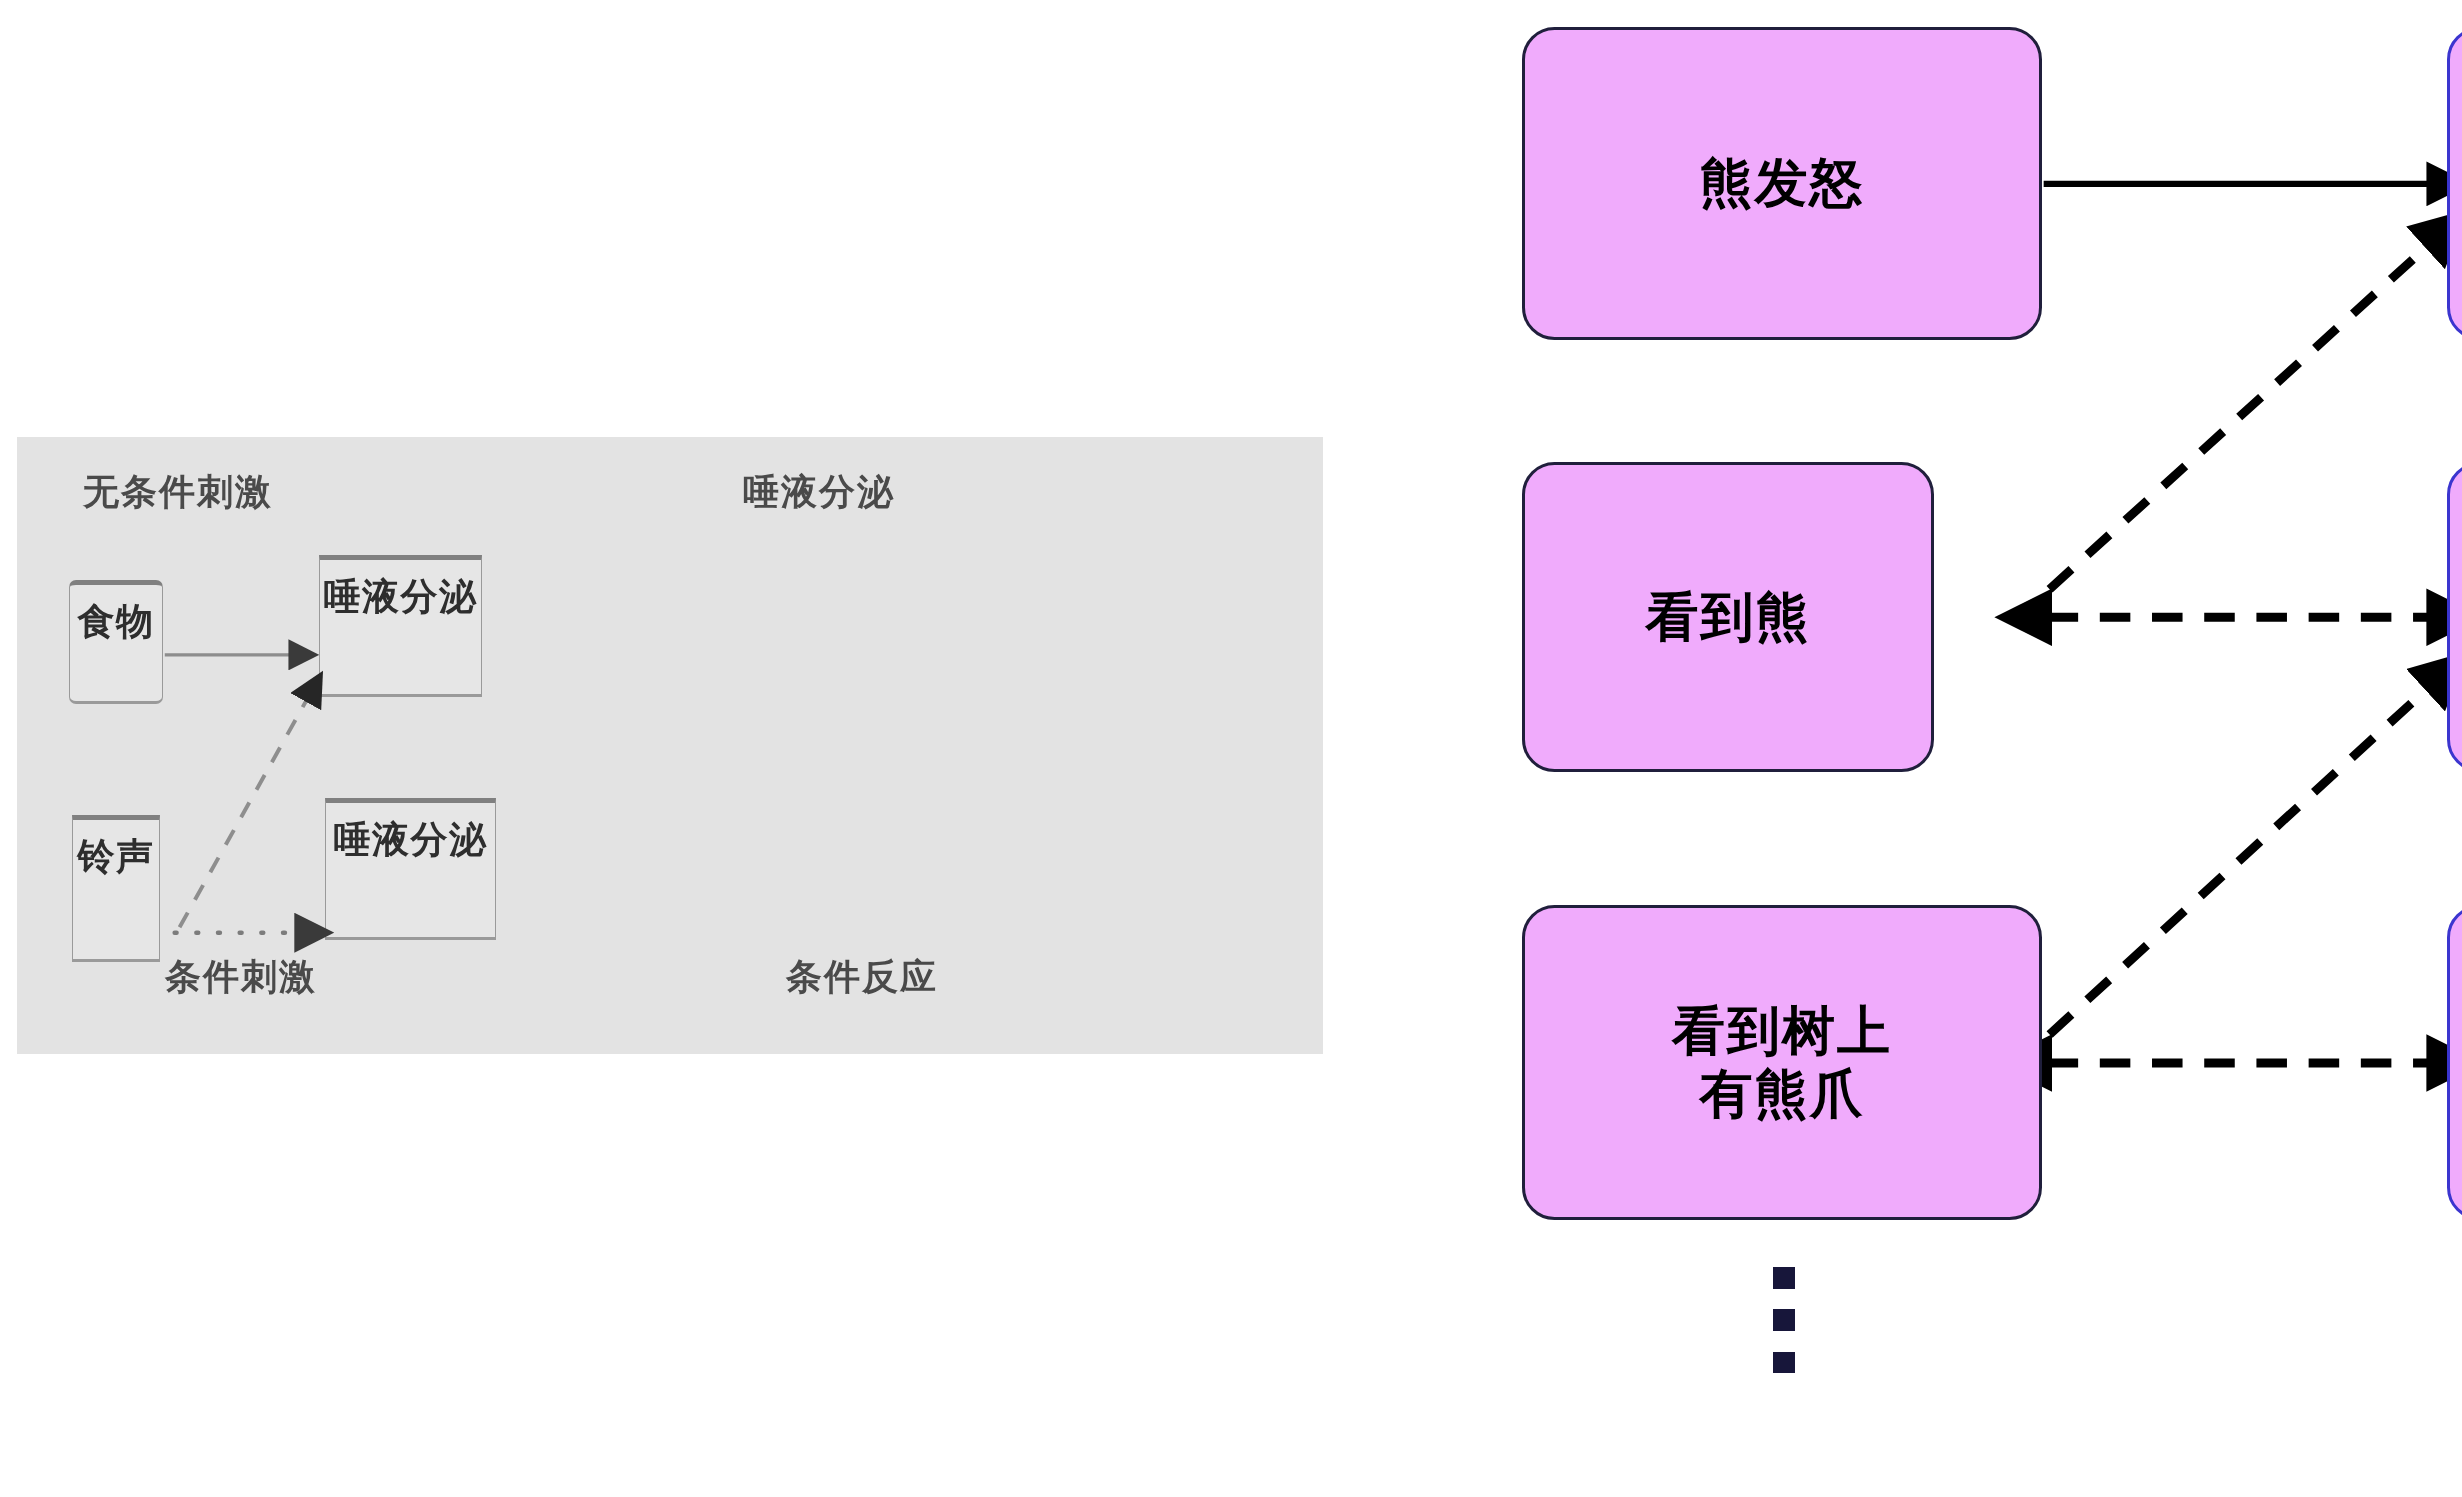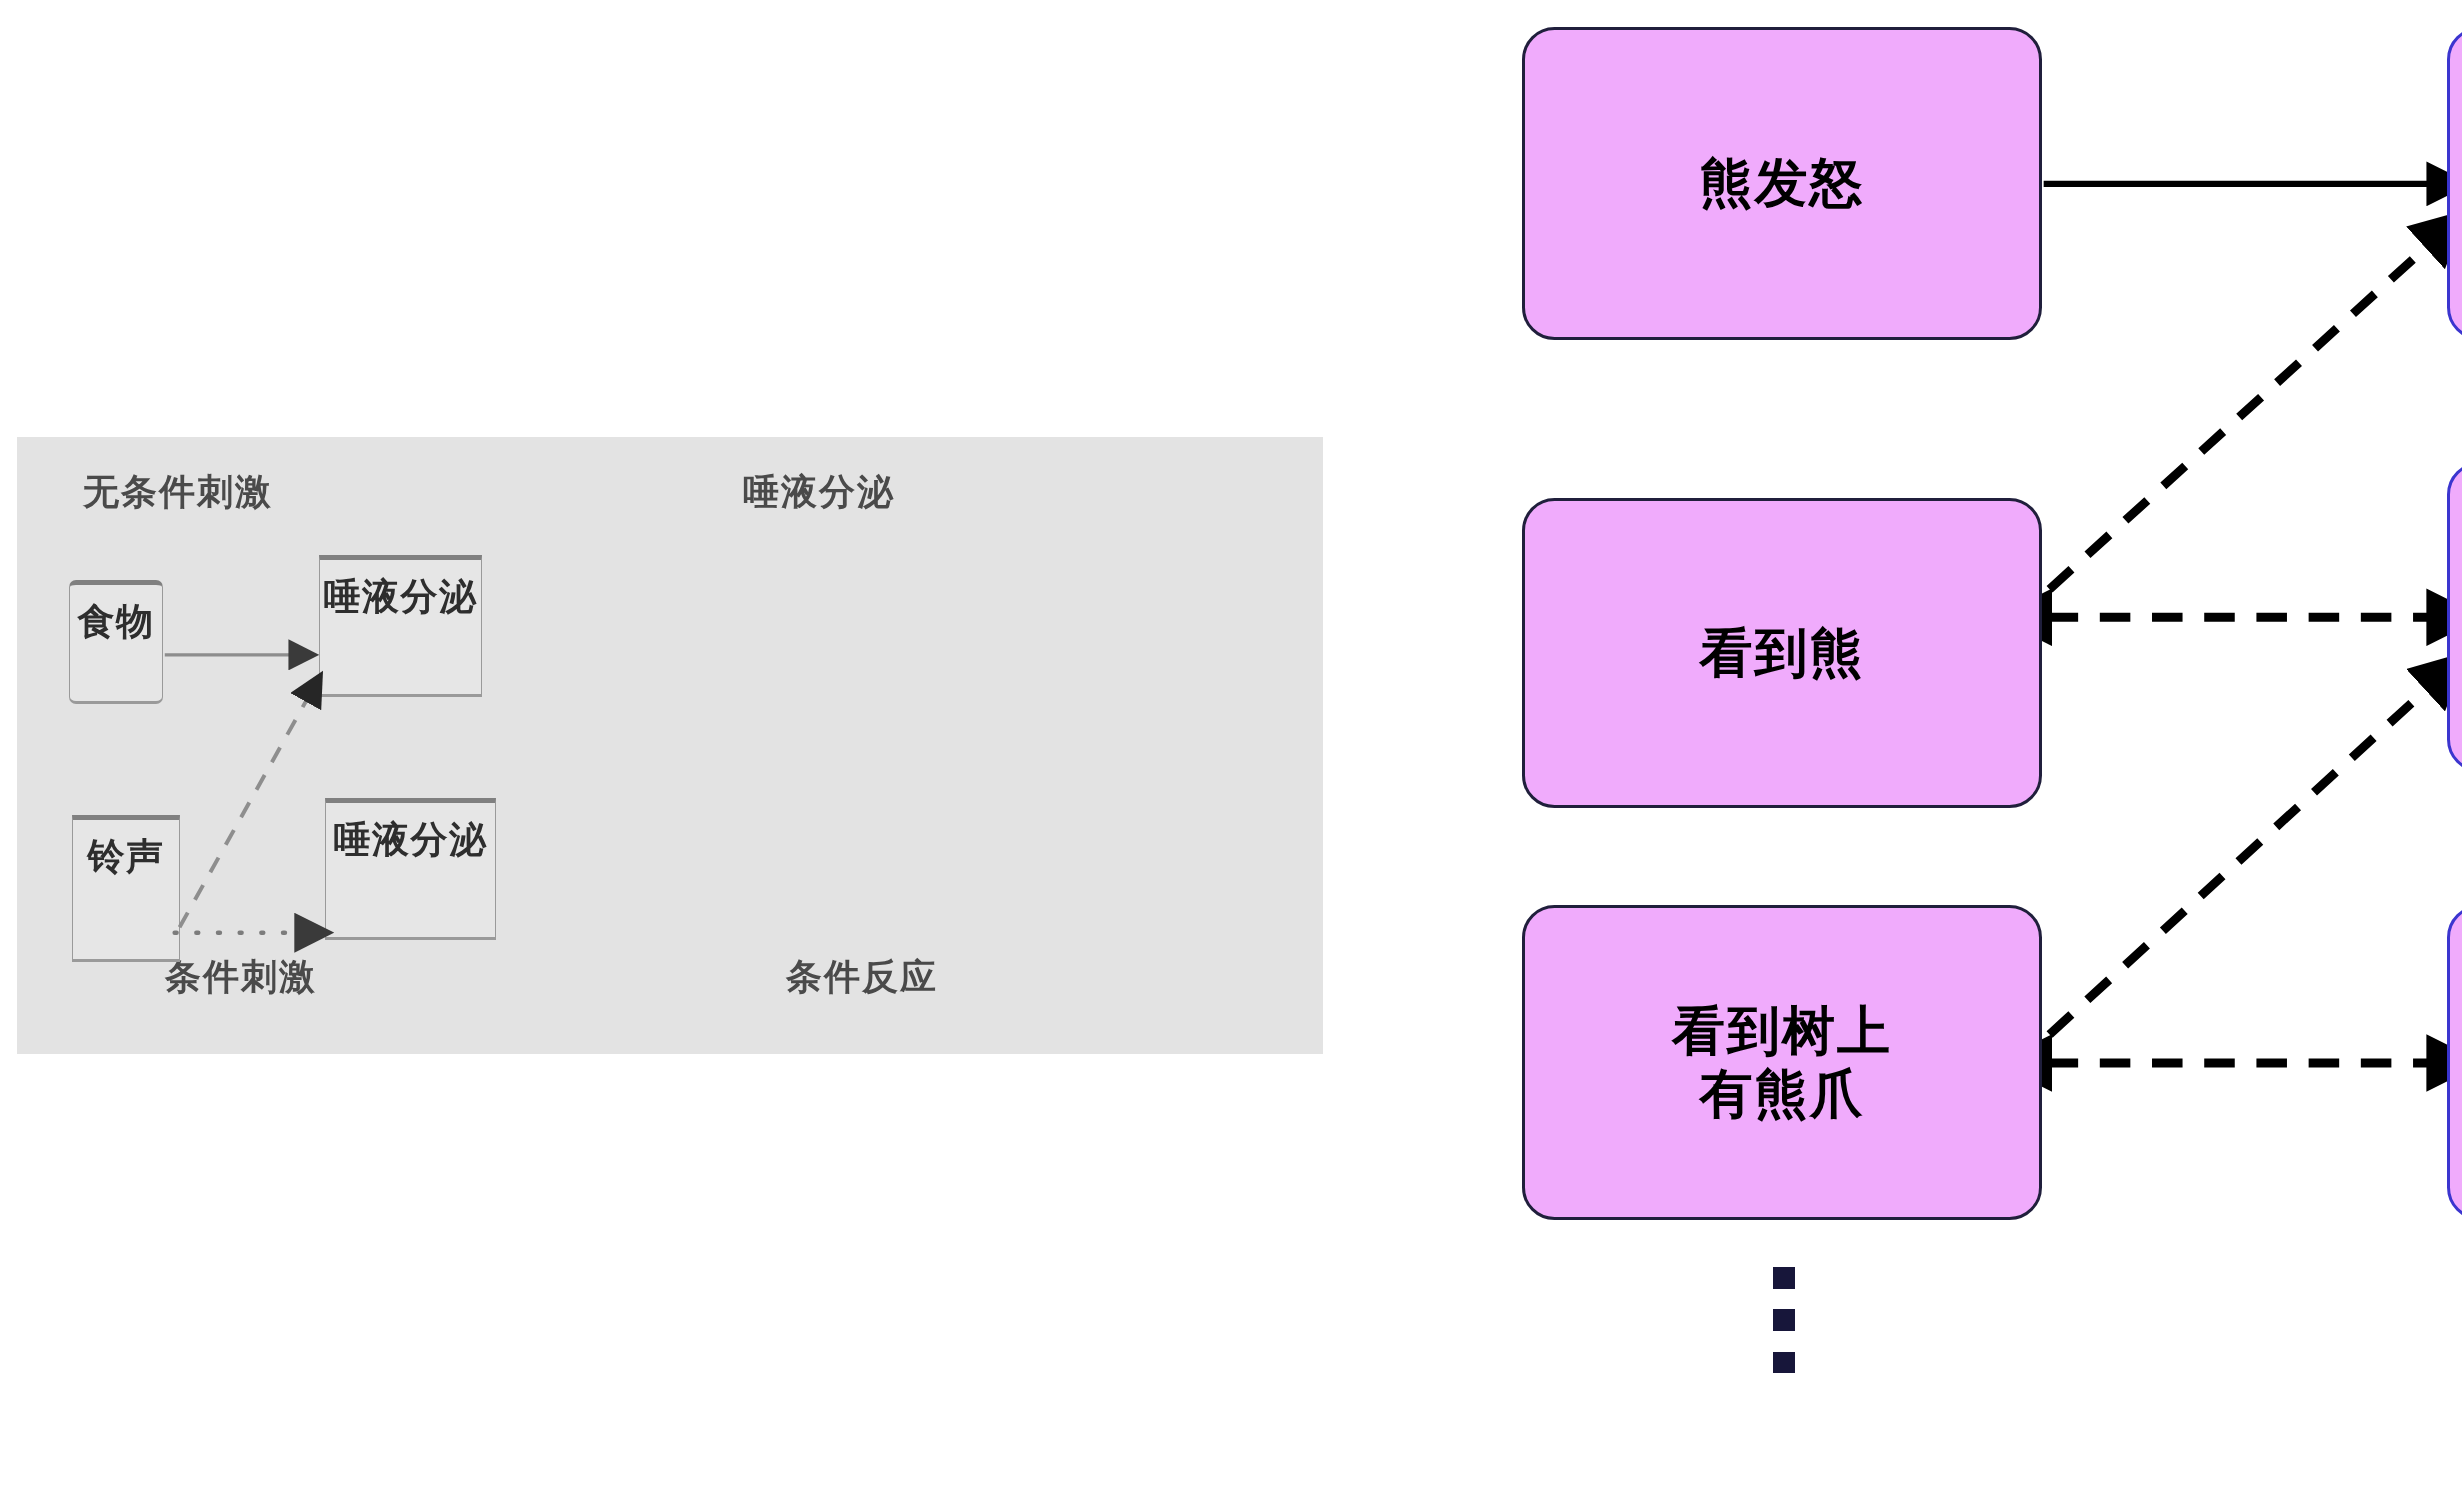--- a/index.html
+++ b/index.html
@@ -17,40 +17,40 @@
   #pv-cap-cs {left:148px; top:516px;}
   #pv-cap-cr {left:761px;top:516px;margin-left:8px;}
 
   .pv-box{position:absolute;background:#e6e6e6;border:1.5px solid #9a9a9a;
           border-top:5.4px solid #808080;border-bottom-width:3.9px;box-sizing:border-box;}
   .pv-box span{position:absolute;left:0;right:0;top:11.8px;text-align:center;
                color:#2e2e2e;font-weight:700;font-size:37px;letter-spacing:1.5px;
                font-family:"DejaVu Sans","Liberation Sans",sans-serif;white-space:nowrap;}
 
   #pv-box-food  {left:52px; top:143px; width:94px;height:124px;border-radius:7px;}
-  #pv-box-bell  {left:55px; top:378px; width:108px;height:147px;}
+  #pv-box-bell  {left:55px; top:378px; width:88px;height:147px;}
   #pv-box-sal1  {left:302px; top:118px; width:163px;height:142px;}
   #pv-box-sal2  {left:308px; top:361px; width:171px;height:142px;}
 
   #pavlov-svg{position:absolute;left:0;top:0;width:1266px;height:617px;}
 
   
   #rl-stage{position:absolute;left:1428px;top:0;width:1878px;height:1498px;}
 
   .node{position:absolute;background:#f0abfc;box-sizing:border-box;
         display:flex;align-items:center;justify-content:center;text-align:center;}
   .node.dark {border:3.4px solid #201f3c;border-radius:32.5px;}
   .node.blue {border:3.4px solid #3b35cf;border-radius:32.5px;}
 
   .node .cn{color:#000;font-weight:700;font-size:53px;line-height:1.18;
             letter-spacing:2px;
             font-family:"DejaVu Sans","Liberation Sans",sans-serif;}
 
   #node-bear-angry {left:94px; top:27px;  width:520px;height:313px;}
-  #node-see-bear   {left:94px; top:462px; width:520px;height:310px;margin-top:36px;}
+  #node-see-bear   {left:94px; top:462px; width:412px;height:310px;}
   #node-see-claw   {left:94px; top:905px;width:520px;height:315px;}
   #node-reward     {left:1019px;top:27px;  width:512px;height:313px;}
   #node-vsp        {left:1019px;top:462px; width:512px;height:310px;}
   #node-vs         {left:1019px;top:905px;width:512px;height:315px;}
 
   #rl-svg{position:absolute;left:0;top:0;width:1878px;height:1498px;
           pointer-events:none;}
 
   .dots{position:absolute;display:flex;flex-direction:column;align-items:center;
         gap:20.7px;}

